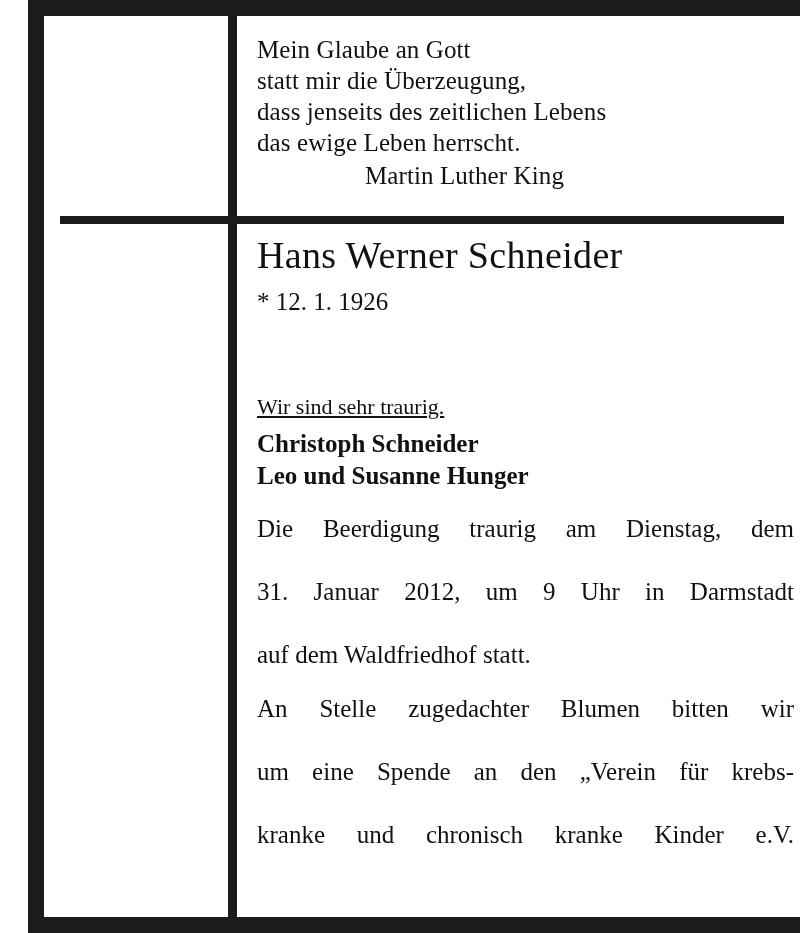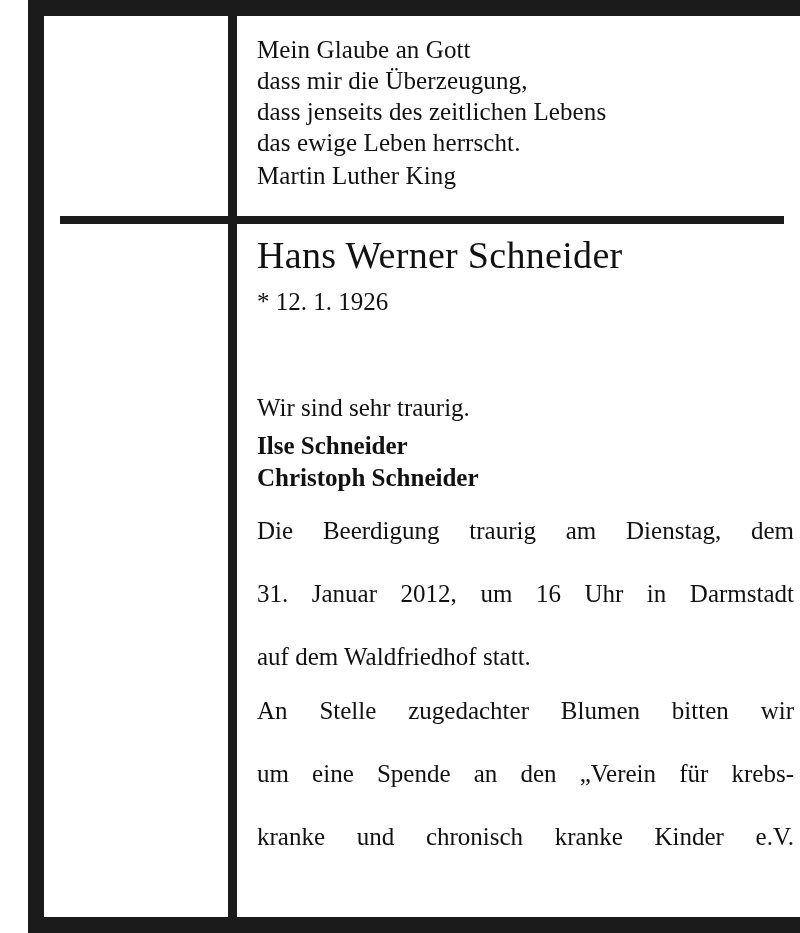--- a/index.html
+++ b/index.html
@@ -62,21 +62,21 @@
   .quote {
     padding-top: 18px;
     font-size: 25px;
     line-height: 31px;
     letter-spacing: 0.1px;
   }
   .quote-line {
     white-space: pre;
   }
   .quote-author {
-    text-align: left;
+    text-align: center;
     padding-right: 122px;
     padding-top: 2px;
     font-size: 25px;
   }
 
   .name {
     margin-top: 42px;
     font-size: 38px;
     font-weight: normal;
     letter-spacing: 0.3px;
@@ -95,21 +95,22 @@
     top: 0;
   }
   .date-died {
     position: absolute;
     left: 301px;
     top: 0;
   }
 
   .sad-line {
     margin-top: 76px;
-    font-size: 25px;
+    font-size: 22px;
+    text-decoration: underline;
   }
 
   .survivors {
     margin-top: 8px;
   }
   .survivor {
     font-size: 25px;
     font-weight: bold;
     line-height: 31.5px;
   }
@@ -136,42 +137,42 @@
 <div class="obituary">
   <div class="inner">
 
     <div class="cross-vertical"></div>
     <div class="cross-horizontal"></div>
 
     <div class="content">
 
       <div class="quote">
         <div class="quote-line">Mein Glaube an Gott</div>
-        <div class="quote-line">dass mir die Überzeugung,</div>
+        <div class="quote-line">statt mir die Überzeugung,</div>
         <div class="quote-line">dass jenseits des zeitlichen Lebens</div>
         <div class="quote-line">das ewige Leben herrscht.</div>
         <div class="quote-author">Martin Luther King</div>
       </div>
 
       <div class="name">Hans Werner Schneider</div>
 
       <div class="dates">
         <span class="date-born">* 12. 1. 1926</span>
       </div>
 
       <div class="sad-line">Wir sind sehr traurig.</div>
 
       <div class="survivors">
-        <div class="survivor">Ilse Schneider</div>
         <div class="survivor">Christoph Schneider</div>
+        <div class="survivor">Leo und Susanne Hunger</div>
       </div>
 
       <div class="para">
         <div class="para-just">Die Beerdigung traurig am Dienstag, dem</div>
-        <div class="para-just">31. Januar 2012, um 16 Uhr in Darmstadt</div>
+        <div class="para-just">31. Januar 2012, um 9 Uhr in Darmstadt</div>
         <div>auf dem Waldfriedhof statt.</div>
       </div>
 
       <div class="para">
         <div class="para-just">An Stelle zugedachter Blumen bitten wir</div>
         <div class="para-just">um eine Spende an den „Verein für krebs-</div>
         <div class="para-just">kranke und chronisch kranke Kinder e.V.</div>
 
       </div>
 

